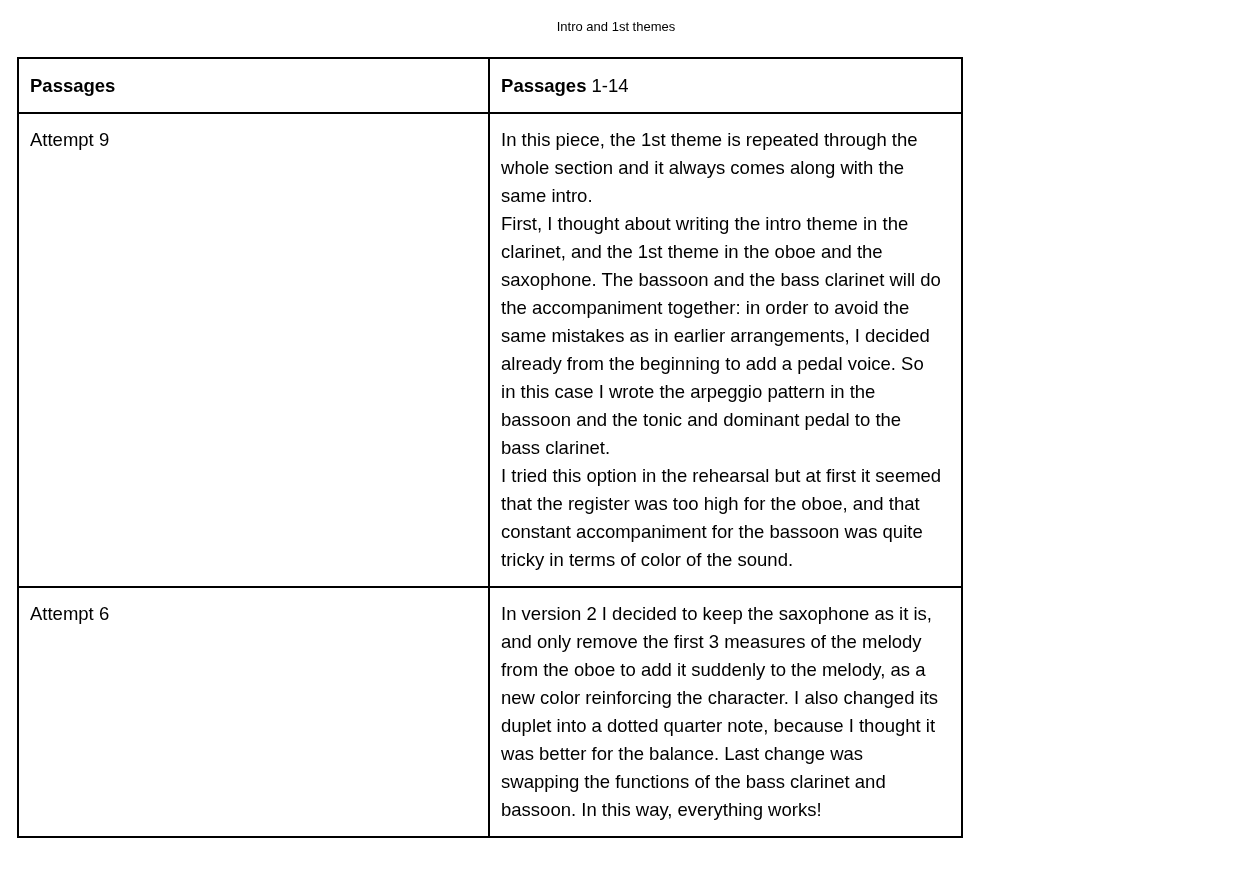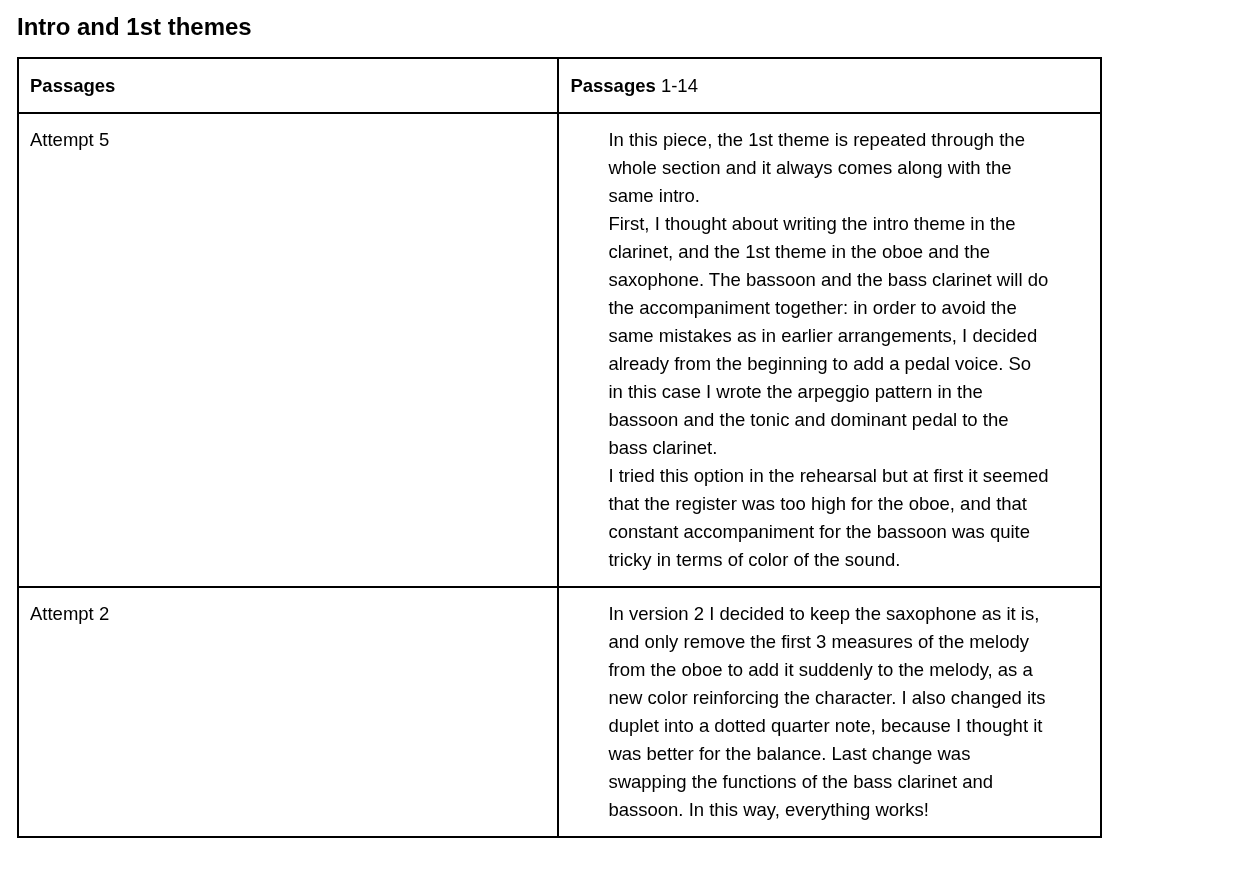--- a/index.html
+++ b/index.html
@@ -12,29 +12,30 @@
     height: 876px;
     font-family: "Liberation Sans", sans-serif;
     color: #000000;
     overflow: hidden;
   }
   .doc {
     padding: 13px 23px 0 17px;
     box-sizing: border-box;
   }
   .doc-title {
-    font-size: 24px;
+    font-size: 13px;
     line-height: 28px;
-    font-weight: bold;
+    font-weight: normal;
     margin: 0 0 16px 0;
+    text-align: center;
   }
   table.passages-table {
     border-collapse: collapse;
     table-layout: fixed;
-    width: 1085px;
+    width: 946px;
   }
   table.passages-table col.col-left  { width: 49.9%; }
   table.passages-table col.col-right { width: 50.1%; }
   table.passages-table th,
   table.passages-table td {
     border: 2px solid #000000;
     vertical-align: top;
     text-align: left;
     font-size: 18.5px;
     line-height: 28px;
@@ -42,21 +43,20 @@
     padding: 12px 12px 12px 11px;
     box-sizing: border-box;
   }
   table.passages-table th {
     padding-top: 13px;
     padding-bottom: 12px;
   }
   .bold { font-weight: bold; }
   .cell-text {
     white-space: pre-line;
-    margin-left: 38px;
   }
 </style>
 </head>
 <body>
 
 <div class="doc">
 
   <h1 class="doc-title">Intro and 1st themes</h1>
 
   <table class="passages-table">
@@ -70,21 +70,21 @@
           <span class="bold">Passages</span>
         </th>
         <th>
           <span class="bold">Passages</span>
           <span>1-14</span>
         </th>
       </tr>
 
       <tr>
         <td>
-          <span>Attempt 5</span>
+          <span>Attempt 9</span>
         </td>
         <td>
           <div class="cell-text">In this piece, the 1st theme is repeated through the
 whole section and it always comes along with the
 same intro.
 First, I thought about writing the intro theme in the
 clarinet, and the 1st theme in the oboe and the
 saxophone. The bassoon and the bass clarinet will do
 the accompaniment together: in order to avoid the
 same mistakes as in earlier arrangements, I decided
@@ -94,21 +94,21 @@
 bass clarinet.
 I tried this option in the rehearsal but at first it seemed
 that the register was too high for the oboe, and that
 constant accompaniment for the bassoon was quite
 tricky in terms of color of the sound.</div>
         </td>
       </tr>
 
       <tr>
         <td>
-          <span>Attempt 2</span>
+          <span>Attempt 6</span>
         </td>
         <td>
           <div class="cell-text">In version 2 I decided to keep the saxophone as it is,
 and only remove the first 3 measures of the melody
 from the oboe to add it suddenly to the melody, as a
 new color reinforcing the character. I also changed its
 duplet into a dotted quarter note, because I thought it
 was better for the balance. Last change was
 swapping the functions of the bass clarinet and
 bassoon. In this way, everything works!</div>

